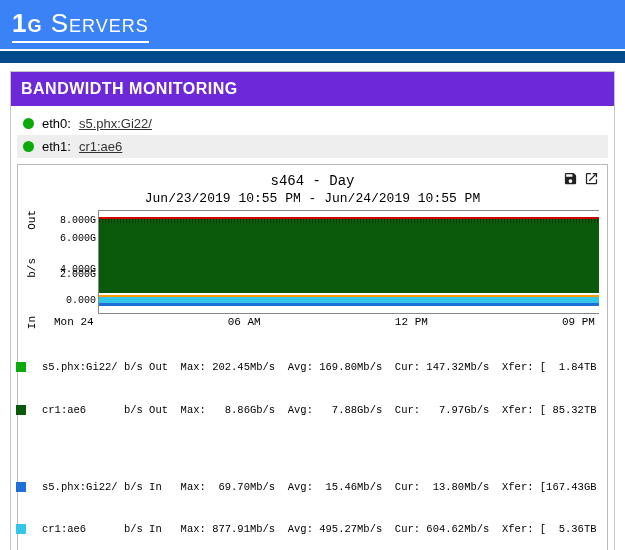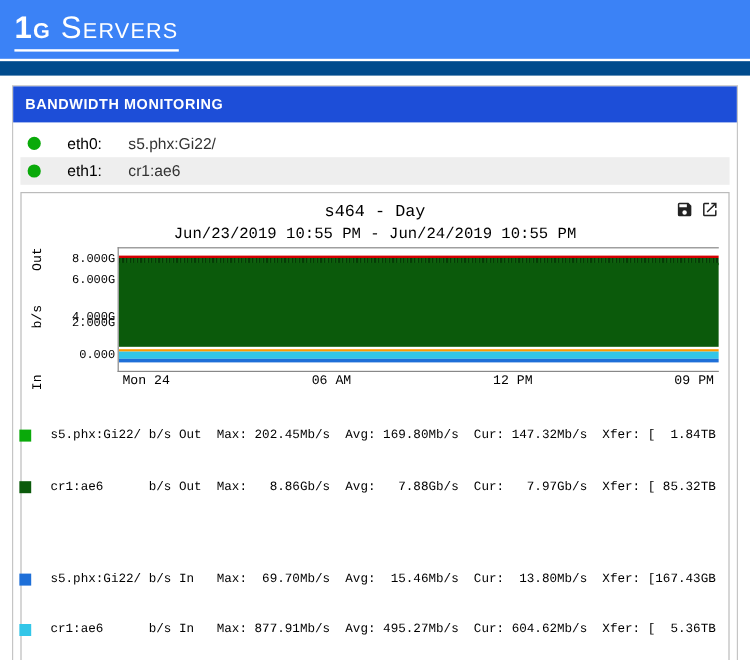--- a/index.html
+++ b/index.html
@@ -7,28 +7,28 @@
   
   .top-banner { background: #3b82f6; color: #fff; padding: 8px 12px 6px; border-bottom: 2px solid #fff; }
   .logo { font-size: 26px; font-weight: 300; letter-spacing: 1px; font-variant: small-caps; border-bottom: 2px solid #fff; display: inline-block; padding-bottom: 2px; }
   .logo b { font-weight: 700; }
   
   .stripe { height: 12px; background: #004b8d; }
   
   .content { padding: 8px 10px; }
   
   .panel { border: 1px solid #c5c5c5; }
-  .panel-header { background: #1d4ed8; color: #fff; font-size: 12px; font-weight: bold; padding: 8px 10px; letter-spacing: 0.5px; }
+  .panel-header { background: #6d28d9; color: #fff; font-size: 16px; font-weight: bold; padding: 8px 10px; letter-spacing: 0.5px; }
   .panel-body { padding: 6px; }
   
-  .iface-row { display: flex; align-items: center; gap: 22px; padding: 4px 6px; font-size: 13px; }
+  .iface-row { display: flex; align-items: center; gap: 8px; padding: 4px 6px; font-size: 13px; }
   .iface-row.alt { background: #eeeeee; }
   .dot { width: 11px; height: 11px; border-radius: 50%; display: inline-block; }
   .green { background: #0aaa0a; }
-  .iface-link { color: #333; cursor: pointer; }
+  .iface-link { color: #333; text-decoration: underline; cursor: pointer; }
   
   .chart-card { border: 1px solid #bbb; margin-top: 6px; padding: 6px 8px 8px; position: relative; background: #fff; }
   .card-icons { position: absolute; right: 8px; top: 6px; display: flex; gap: 6px; }
   .card-icons svg { width: 15px; height: 15px; fill: #222; cursor: pointer; }
   
   .chart-title { text-align: center; font-family: "Courier New", monospace; font-size: 14px; margin-top: 2px; }
   .chart-subtitle { text-align: center; font-family: "Courier New", monospace; font-size: 13px; margin-top: 2px; margin-bottom: 4px; }
   .vlabel { writing-mode: vertical-rl; transform: rotate(180deg); position: absolute; font-family: "Courier New", monospace; font-size: 11px; }
   
   .main-chart-wrap { position: relative; margin-left: 24px; }
@@ -41,21 +41,21 @@
   
   .plot-area { position: relative; margin-left: 48px; height: 104px; border: 1px solid #888; border-right: none; background: #fff; overflow: hidden; }
   .plot-out { position: absolute; left: 0; right: 0; top: 6px; height: 76px; }
   .bar-fill { position: absolute; left: 0; right: 0; background: #0b5a0b; }
   .red-line { position: absolute; left: 0; right: 0; height: 2px; background: #d40000; }
   .orange-line { position: absolute; left: 0; right: 0; height: 2px; background: #ff9a00; }
   .blue-band { position: absolute; left: 0; right: 0; background: #1e6fd8; }
   .cyan-band { position: absolute; left: 0; right: 0; background: #33c6e8; }
   .noise { position:absolute; left:0; right:0; height:6px; background: repeating-linear-gradient(90deg, #063a06 0 1px, #0b5a0b 1px 2px, #105f10 2px 3px); }
   
-  .xtick-row { font-family: "Courier New", monospace; font-size: 11px; display: flex; justify-content: space-between; margin-left: 48px; margin-top: 2px; padding: 0 4px; align-items: center; }
+  .xtick-row { font-family: "Courier New", monospace; font-size: 11px; display: flex; justify-content: space-between; margin-top: 2px; padding: 0 4px; align-items: center; }
   
   .legend { font-family: "Courier New", monospace; font-size: 10.5px; line-height: 1.35; margin-top: 4px; white-space: pre; overflow: hidden; margin-left: -10px; }
   .legend-row { display: flex; align-items: center; gap: 12px; }
   .sw { width: 10px; height: 10px; display: inline-block; margin-right: 4px; flex-shrink: 0; }
   .sw-green { background: #0aaa0a; }
   .sw-dkgreen { background: #0b5a0b; }
   .sw-blue { background: #1e6fd8; }
   .sw-cyan { background: #33c6e8; }
 </style>
 </head>

